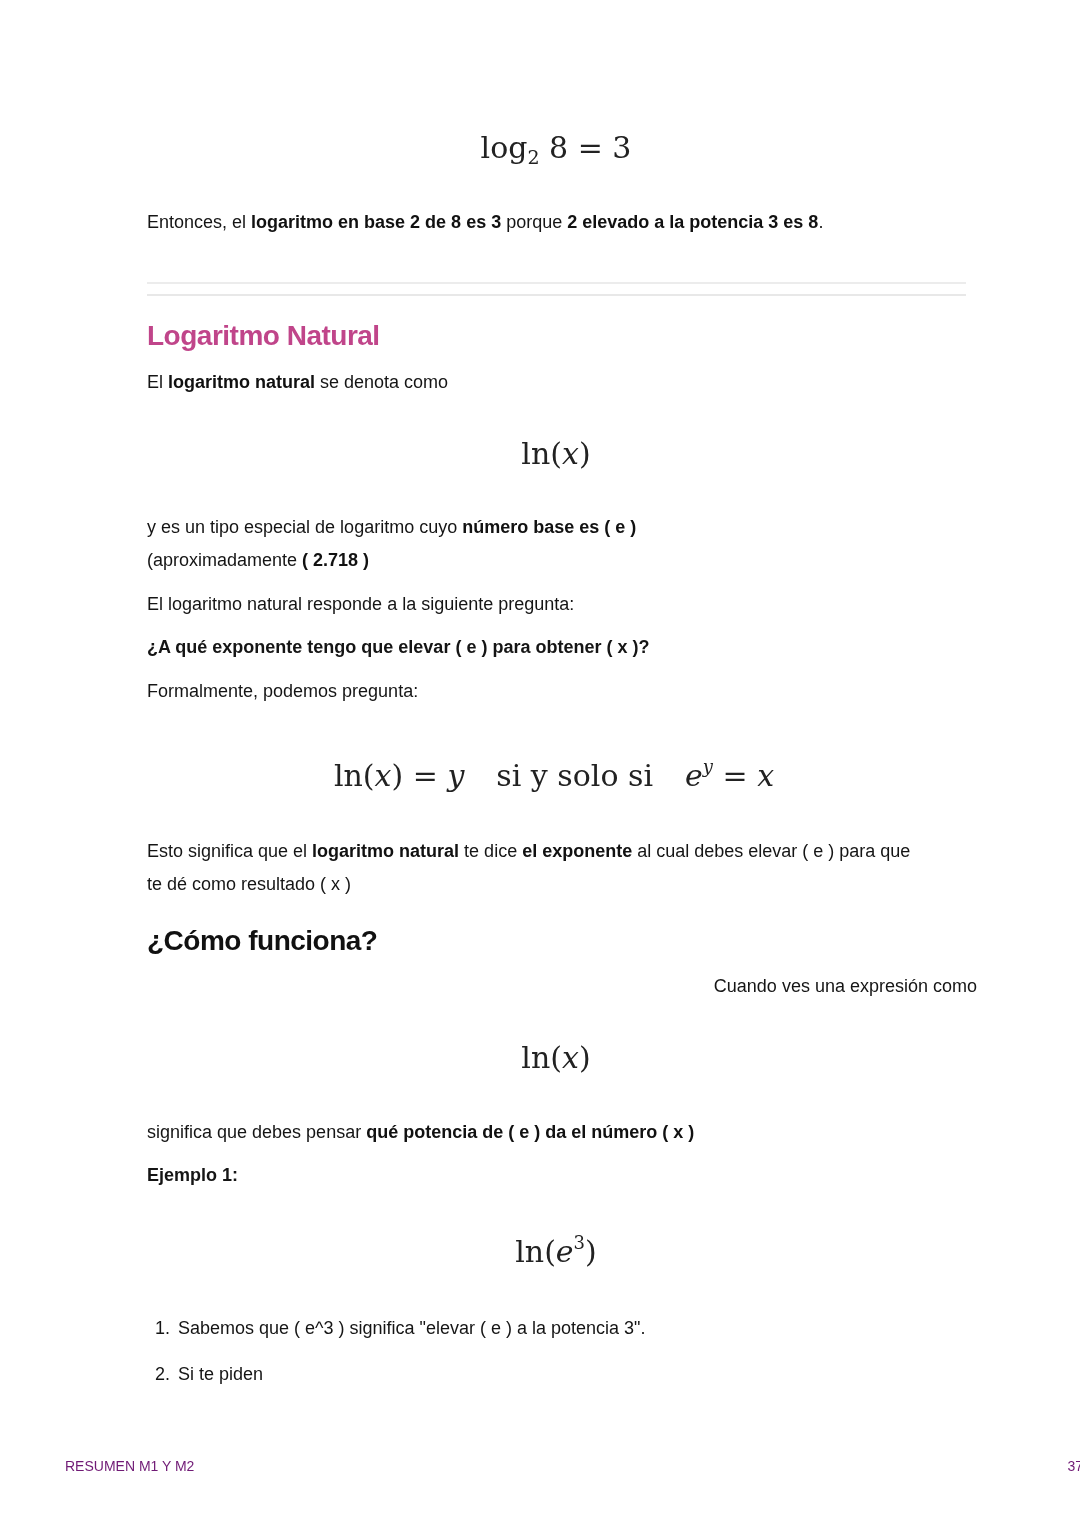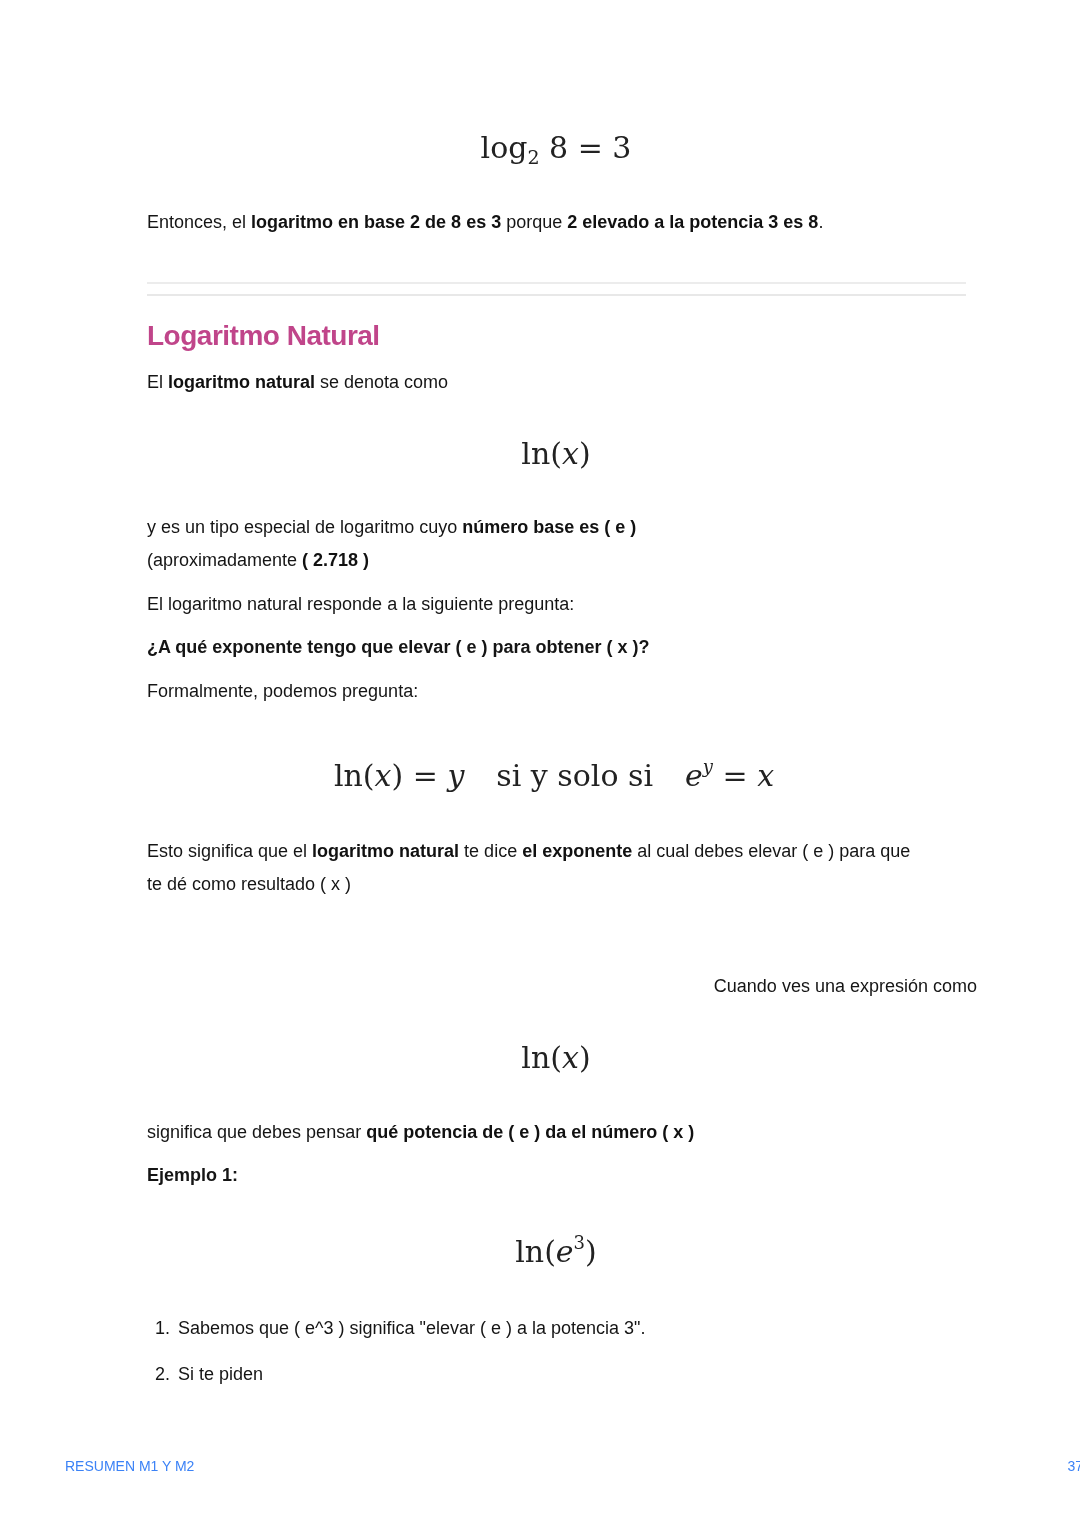--- a/index.html
+++ b/index.html
@@ -15,21 +15,21 @@
       position: absolute; left: 0; width: 1080px; text-align: center;
       font-family: "DejaVu Serif", "Liberation Serif", serif; font-size: 30px; color: #222;
     }
     .math i { font-style: italic; }
     .math sub { font-size: 19px; vertical-align: -6px; }
     .math sup { font-size: 18px; vertical-align: 13px; }
     .h2 { position: absolute; left: 131px; font-size: 28px; font-weight: bold; letter-spacing: -0.5px; }
     .hr1 { position: absolute; left: 131px; width: 819px; top: 282px; height: 0; border-top: 2px solid #ececec; }
     .hr2 { position: absolute; left: 131px; width: 819px; top: 294px; height: 0; border-top: 2px solid #e8e8e8; }
     .li-num { display: inline-block; width: 30px; text-align: right; margin-right: 8px; }
-    .footer { position: absolute; top: 1458px; font-size: 14px; color: #3b82f6; }
+    .footer { position: absolute; top: 1458px; font-size: 14px; color: #701a75; }
   </style>
 </head>
 <body>
 
 <div class="page">
 
   <div class="math" style="top:130px;"><span>log</span><sub>2</sub><span> 8 = 3</span></div>
 
   <div class="p" style="top:206px; width:825px;"><span>Entonces, el </span><b>logaritmo en base 2 de 8 es 3</b><span> porque </span><b>2 elevado a la potencia 3 es 8</b><span>.</span></div>
 
@@ -47,20 +47,21 @@
   <div class="p" style="top:631px; font-weight:bold;">¿A qué exponente tengo que elevar ( e ) para obtener ( x )?</div>
 
   <div class="p" style="top:588px;">El logaritmo natural responde a la siguiente pregunta:</div>
 
   <div class="p" style="top:675px;">Formalmente, podemos pregunta:</div>
 
   <div class="math" style="top:756px; left:-2px;"><span>ln(</span><i>x</i><span>) = </span><i>y</i><span style="display:inline-block; width:32px;"></span><span>si y solo si</span><span style="display:inline-block; width:32px;"></span><i>e</i><sup><i>y</i></sup><span> = </span><i>x</i></div>
 
   <div class="p" style="top:835px; width:770px;"><span>Esto significa que el </span><b>logaritmo natural</b><span> te dice </span><b>el exponente</b><span> al cual debes elevar ( e ) para que te dé como resultado ( x )</span></div>
 
+  <div class="h2" style="top:925px; color:#111;">¿Cómo funciona?</div>
 
   <div class="p" style="top:970px;text-align:right;">Cuando ves una expresión como</div>
 
   <div class="math" style="top:1040px;"><span>ln(</span><i>x</i><span>)</span></div>
 
   <div class="p" style="top:1116px;"><span> significa que debes pensar </span><b>qué potencia de ( e ) da el número ( x )</b></div>
 
   <div class="p" style="top:1159px; font-weight:bold;">Ejemplo 1:</div>
 
   <div class="math" style="top:1232px;"><span>ln(</span><i>e</i><sup>3</sup><span>)</span></div>

